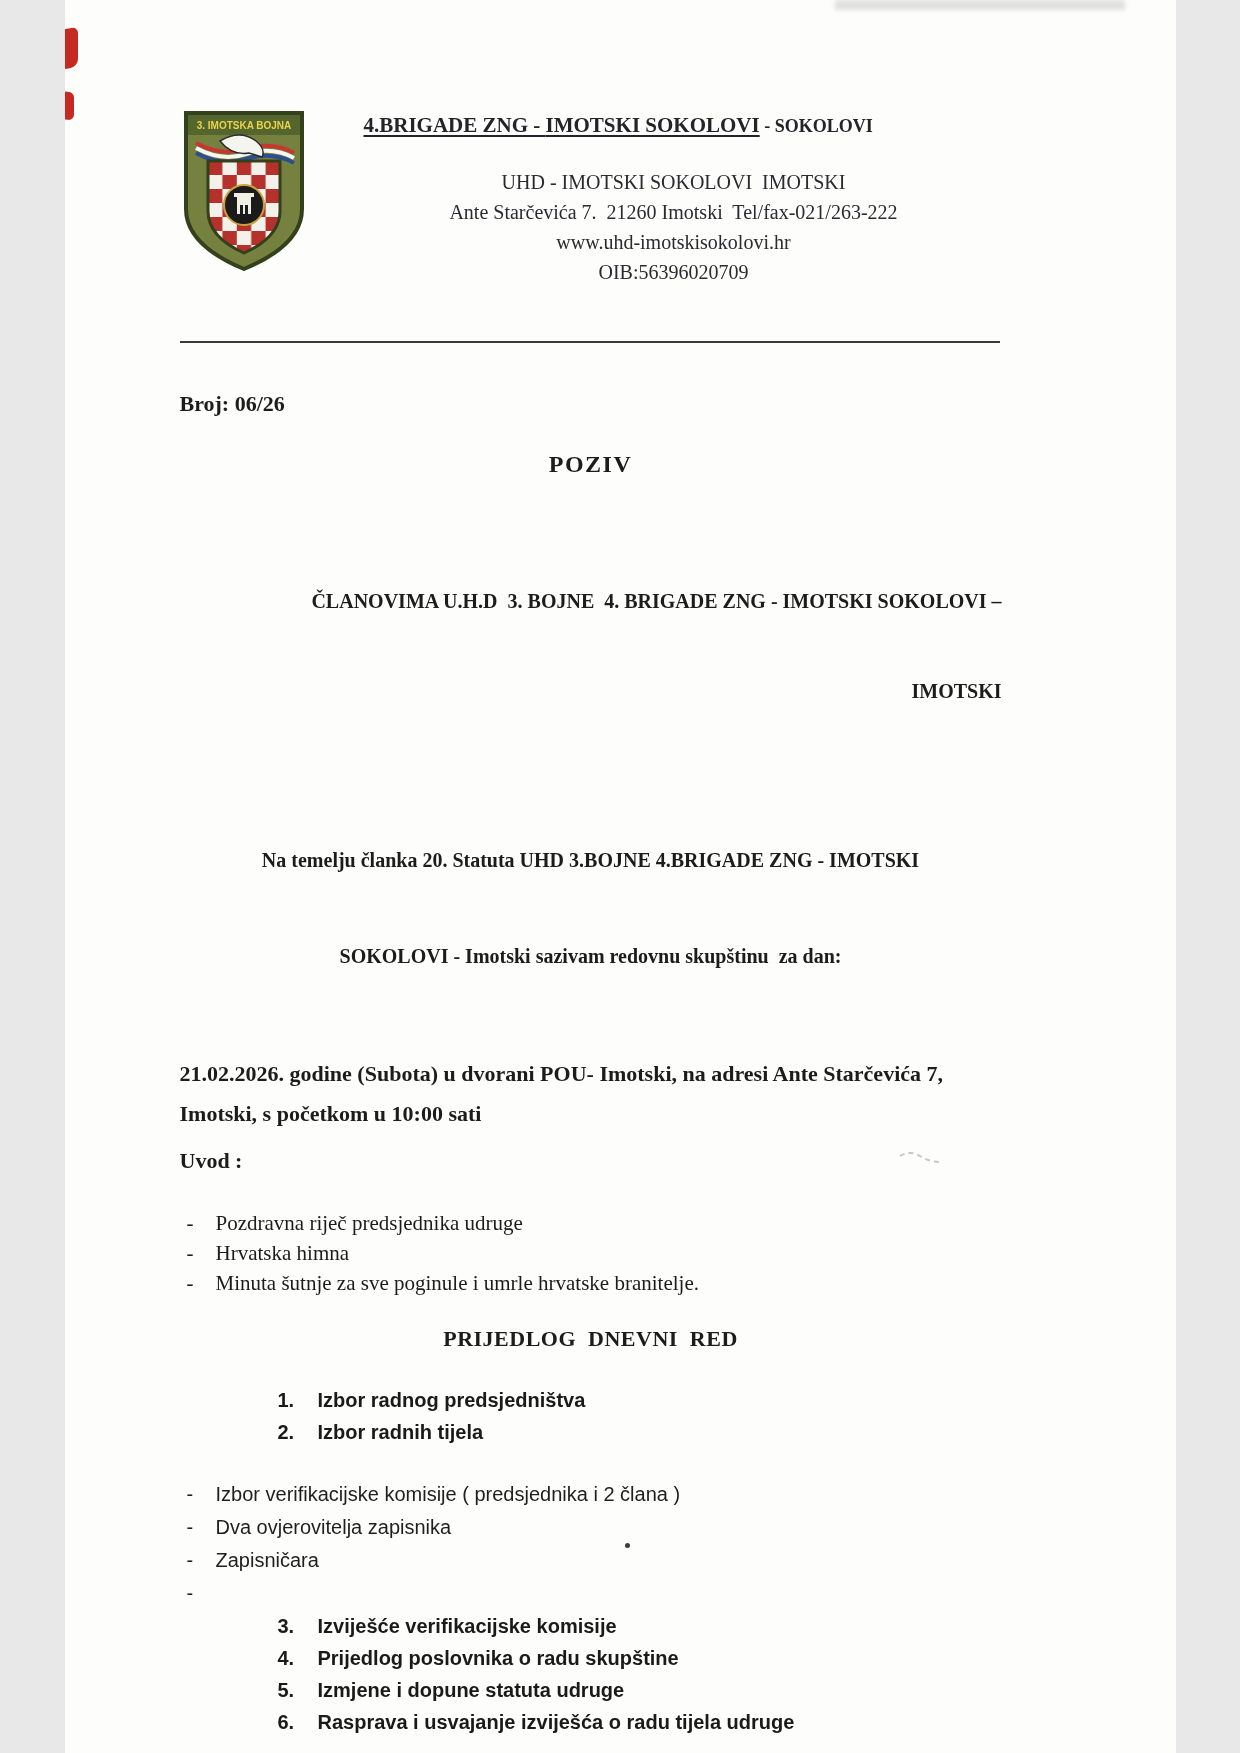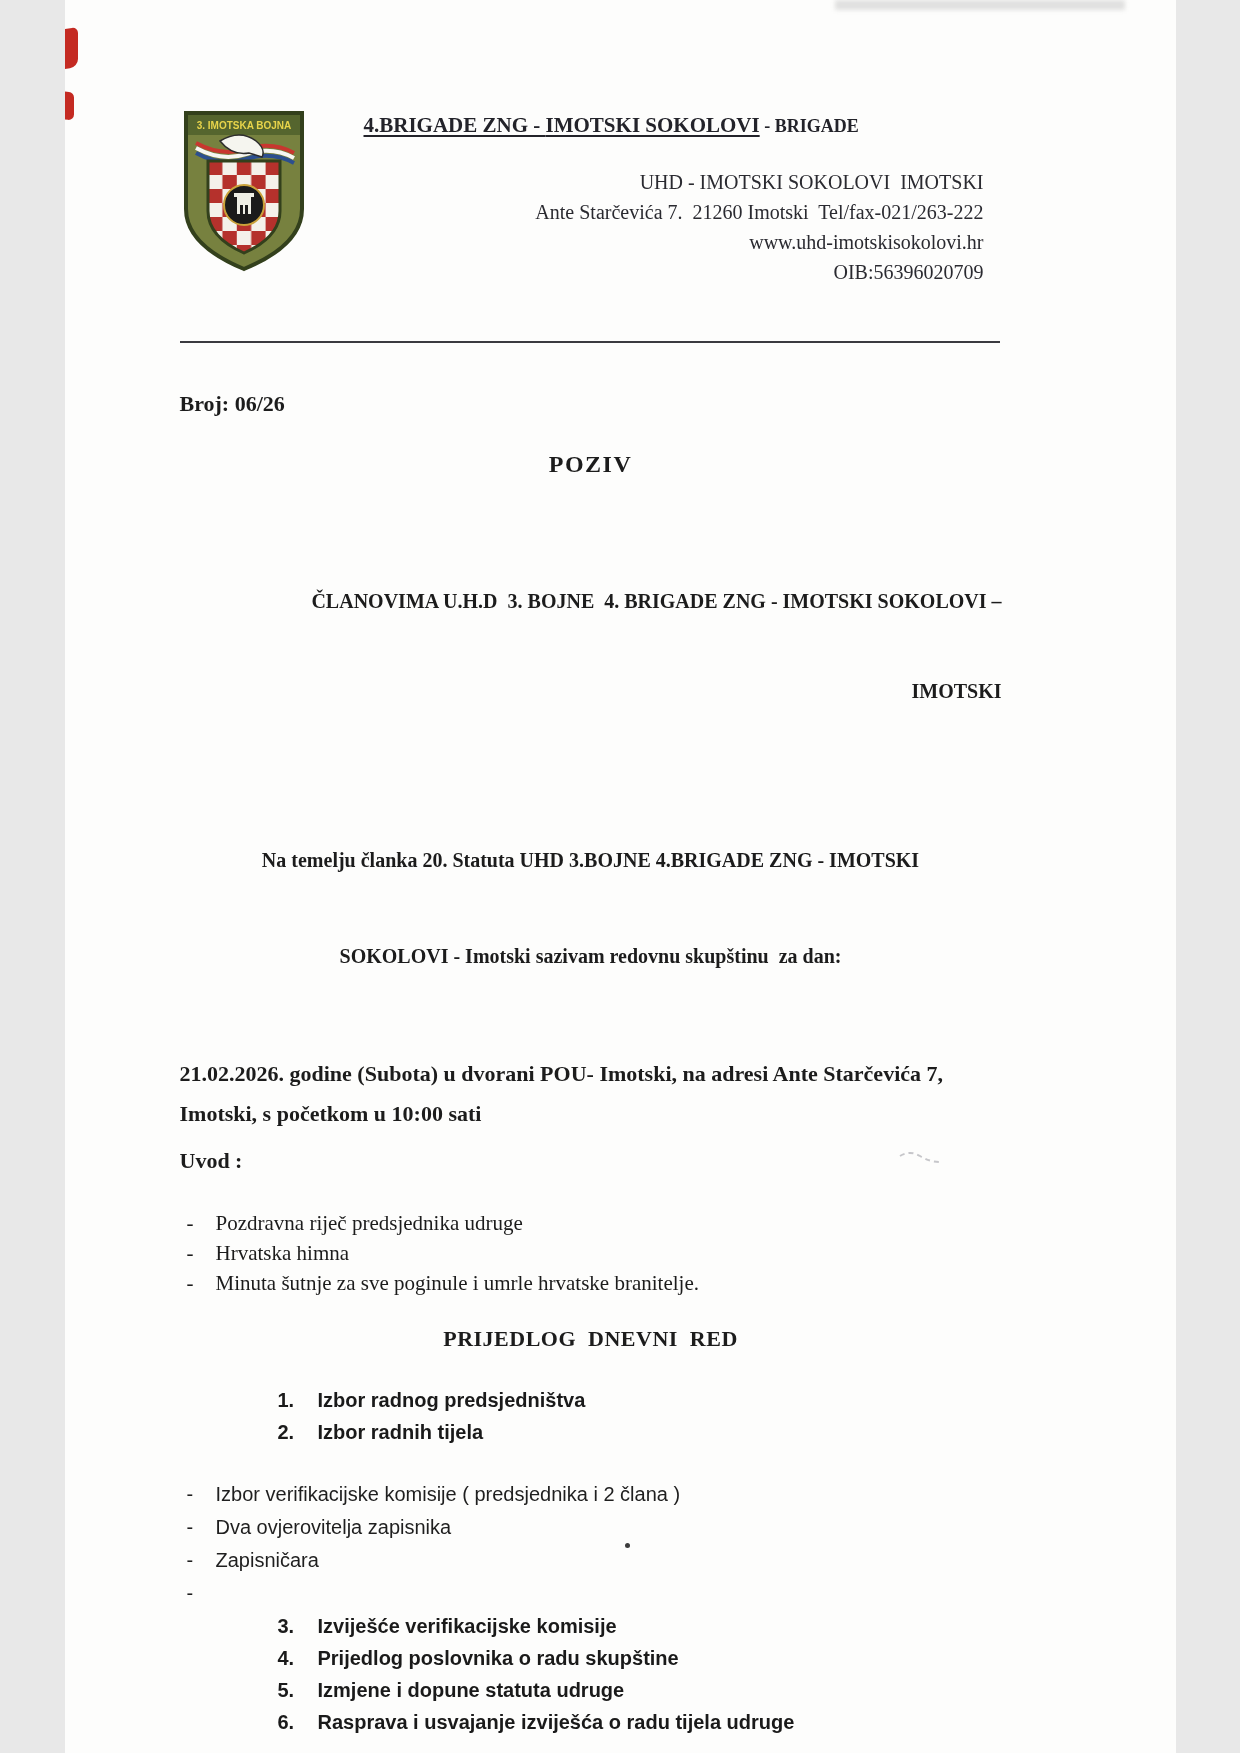--- a/index.html
+++ b/index.html
@@ -31,21 +31,21 @@
   .header-text { padding-top: 6px; width: 620px; }
   .org1 {
     font-size: 21px; font-weight: bold; letter-spacing: .3px;
     text-decoration: underline; text-underline-offset: 3px; line-height: 32px;
     white-space: pre-wrap; color: #23232a;
   }
   .org2 { line-height: 32px; white-space: pre-wrap; color: #23232a; }
   .org2 .u { font-size: 21px; font-weight: bold; text-decoration: underline; text-underline-offset: 3px; }
   .org2 .ub { font-size: 21px; font-weight: bold; text-decoration: underline; text-underline-offset: 3px; }
   .org2 .suffix { font-size: 18px; font-weight: bold; }
-  .sub { font-size: 20px; line-height: 30px; text-align: right; white-space: pre-wrap; color: #2a2a30; }
+  .sub { font-size: 20px; line-height: 30px; text-align: center; white-space: pre-wrap; color: #2a2a30; }
   .sub.first { margin-top: 24px; }
 
   .rule { border: none; border-top: 2px solid #3a3a40; width: 820px; margin-top: 54px; }
 
   .broj { margin-top: 48px; font-size: 22px; font-weight: bold; }
   .title { margin-top: 34px; text-align: center; font-size: 24px; font-weight: bold; letter-spacing: 1.5px; }
   .addressee { margin-top: 48px; text-align: right; font-size: 20px; font-weight: bold; line-height: 30px; white-space: pre-wrap; }
   .legal { margin-top: 14px; text-align: center; font-size: 20px; font-weight: bold; line-height: 32px; white-space: pre-wrap; }
   .datep { margin-top: 18px; font-size: 22px; font-weight: bold; line-height: 40px; max-width: 785px; }
   .uvod { margin-top: 14px; font-size: 22px; font-weight: bold; position: relative; }
@@ -104,21 +104,21 @@
 
           <circle cx="64" cy="96" r="20" fill="#1b1b1b" stroke="#caa23a" stroke-width="2"></circle>
           <rect x="57" y="88" width="14" height="17" fill="#efefe6"></rect>
           <rect x="54" y="84" width="20" height="4" fill="#efefe6"></rect>
           <rect x="60" y="96" width="3" height="9" fill="#1b1b1b"></rect>
           <rect x="65" y="96" width="3" height="9" fill="#1b1b1b"></rect>
         </svg>
       </div>
 
       <div class="header-text">
-        <div class="org2"><span class="u">4.BRIGADE ZNG - </span><span class="ub">IMOTSKI SOKOLOVI</span><span class="suffix"> - BRIGADE</span></div>
+        <div class="org2"><span class="u">4.BRIGADE ZNG - </span><span class="ub">IMOTSKI SOKOLOVI</span><span class="suffix"> - SOKOLOVI</span></div>
         <div class="sub first">UHD - IMOTSKI SOKOLOVI  IMOTSKI</div>
         <div class="sub">Ante Starčevića 7.  21260 Imotski  Tel/fax-021/263-222</div>
         <div class="sub">www.uhd-imotskisokolovi.hr</div>
         <div class="sub">OIB:56396020709</div>
       </div>
     </div>
 
     <hr class="rule">
 
     <div class="broj">Broj: 06/26</div>

